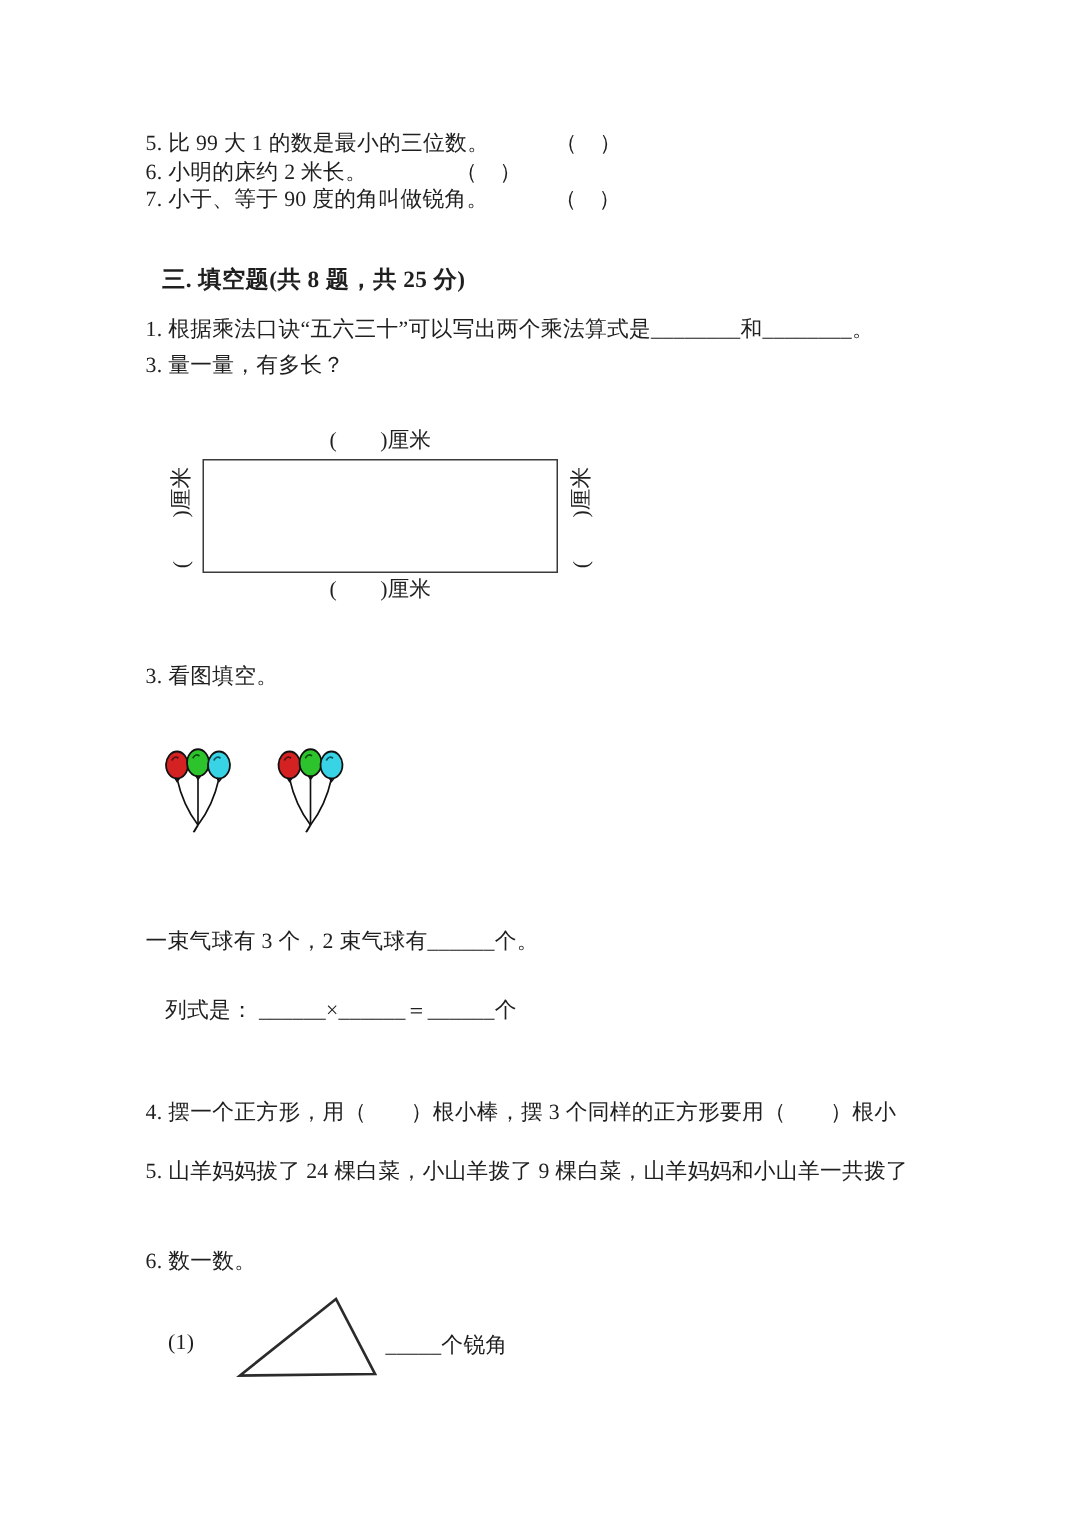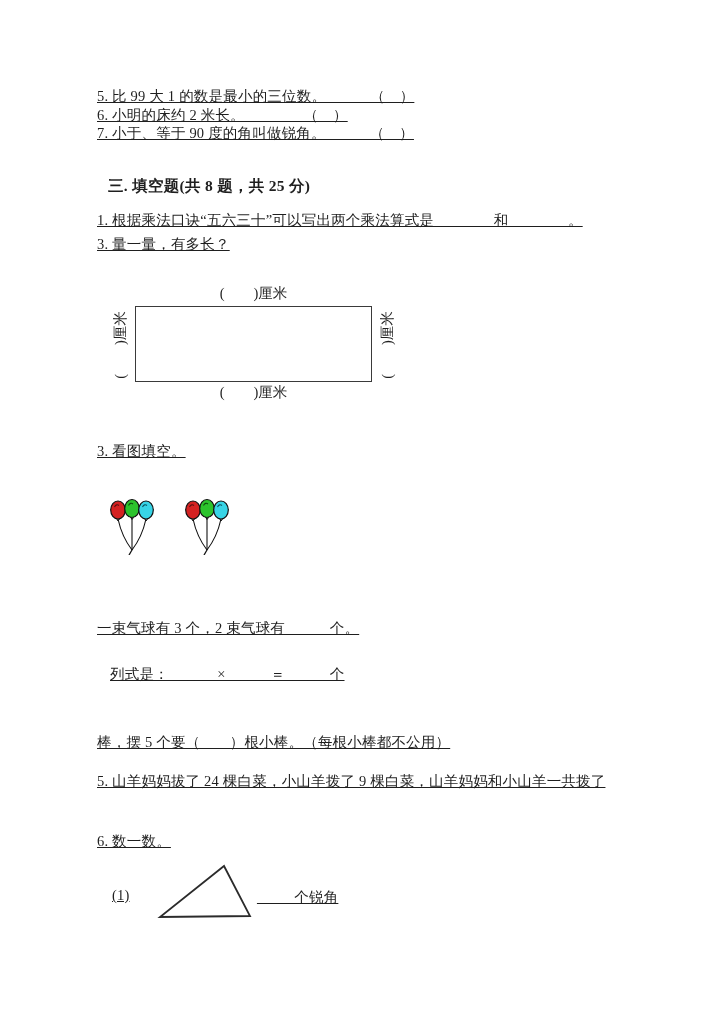--- a/index.html
+++ b/index.html
@@ -10,21 +10,20 @@
     color: #1f1f1f;
     position: relative;
     overflow: hidden;
   }
   .abs { position: absolute; }
   .txt {
     font-size: 14.5px;
     line-height: 19px;
     white-space: pre;
     letter-spacing: 0.2px;
-    text-decoration: underline;
   }
   .judge-block { left: 97px; top: 87px; line-height: 18.7px; }
   .judge-block .txt { line-height: 18.7px; }
   .section-title {
     left: 108px; top: 176px;
     font-size: 15.5px; font-weight: bold;
     white-space: pre; letter-spacing: 0.3px;
   }
   .q1 { left: 97px; top: 211px; }
   .q2 { left: 97px; top: 235px; }
@@ -111,21 +110,21 @@
     <path d="M33.5,10 q2,-3.5 4.5,-1.5" fill="none" stroke="#0c5560" stroke-width="1.1"></path>
     <path d="M7.5,21.5 l1.5,2.5 l1.7,-2.2" fill="none" stroke="#111" stroke-width="1"></path>
     <path d="M21.5,20 l1.5,2.5 l1.7,-2.2" fill="none" stroke="#111" stroke-width="1"></path>
     <path d="M35.5,21.5 l1.5,2.5 l1.7,-2.2" fill="none" stroke="#111" stroke-width="1"></path>
   </svg>
 
   <div class="abs txt q3-fill">一束气球有 3 个，2 束气球有______个。</div>
   <div class="abs txt q3-formula">列式是： ______×______＝______个</div>
 
   <div class="abs q4">
-    <div class="txt">棒，摆 5 个要（　　）根小棒。（每根小棒都不公用）</div>
+    <div class="txt">4. 摆一个正方形，用（　　）根小棒，摆 3 个同样的正方形要用（　　）根小</div>
   </div>
 
   <div class="abs q5">
     <div class="txt">5. 山羊妈妈拔了 24 棵白菜，小山羊拨了 9 棵白菜，山羊妈妈和小山羊一共拨了</div>
   </div>
 
   <div class="abs txt q6">6. 数一数。</div>
 
   <div class="abs txt sub1-index">(1)</div>
   <svg class="abs triangle-figure" width="104" height="64" viewBox="0 0 104 64">

